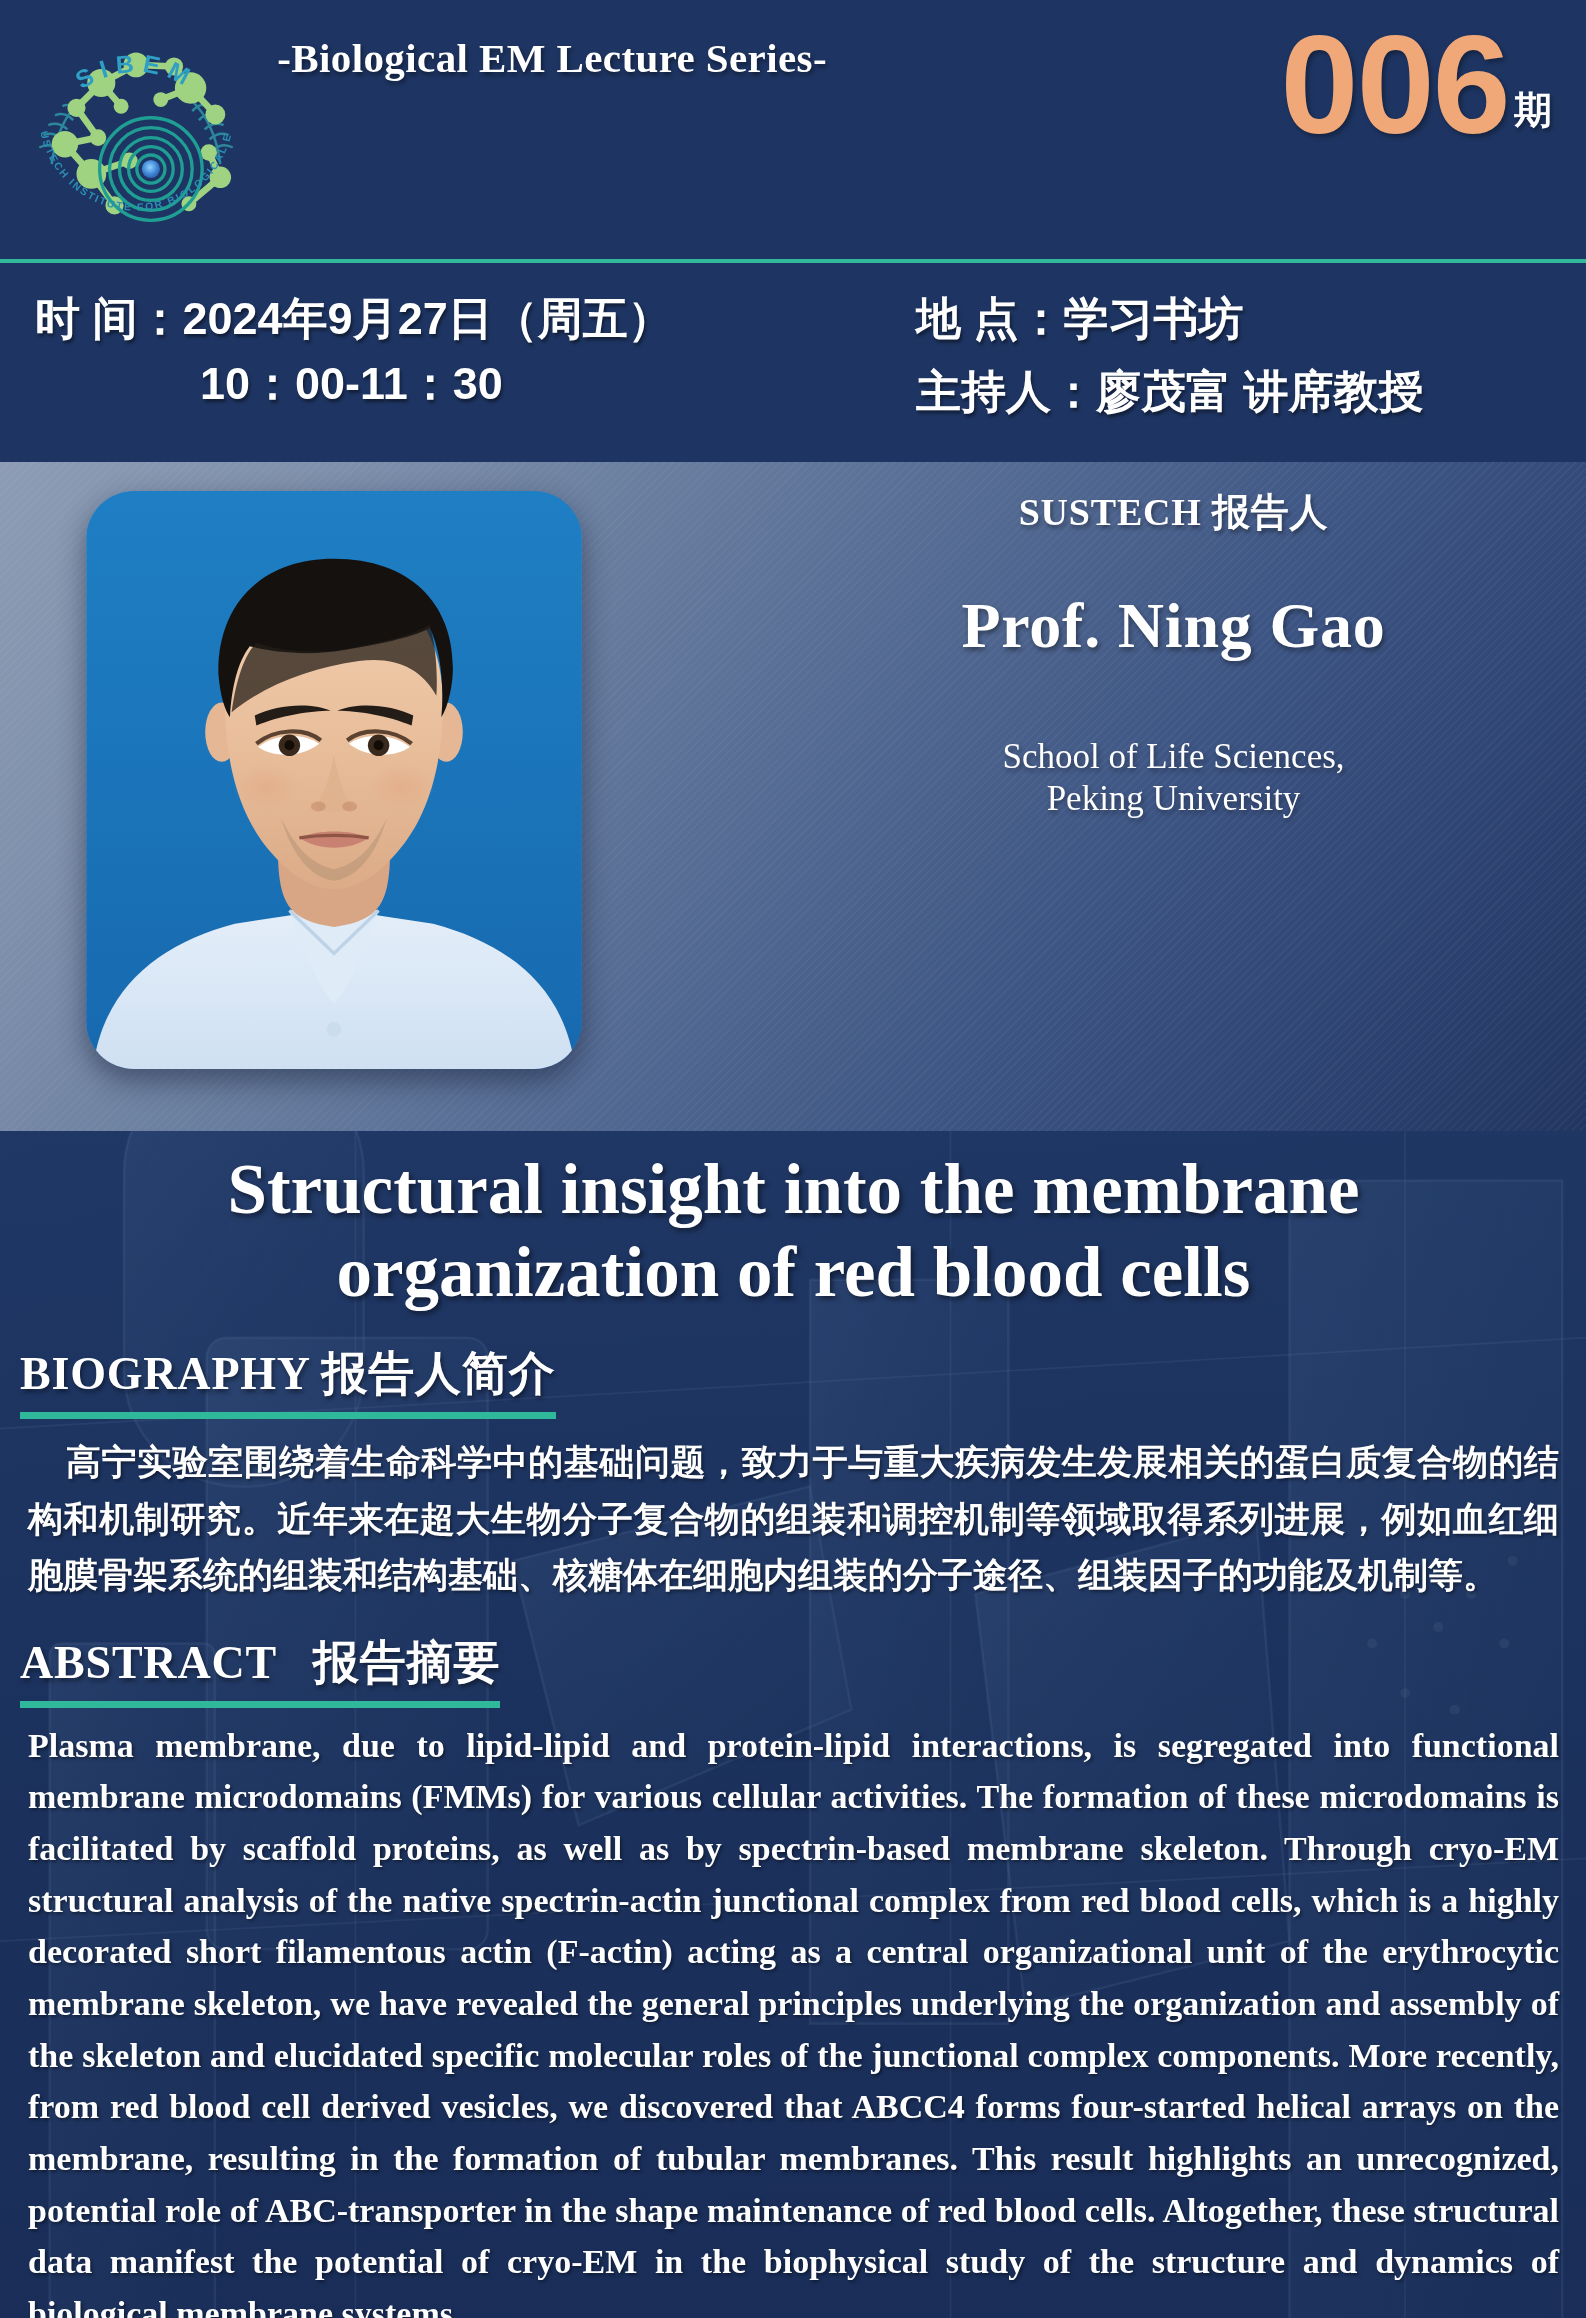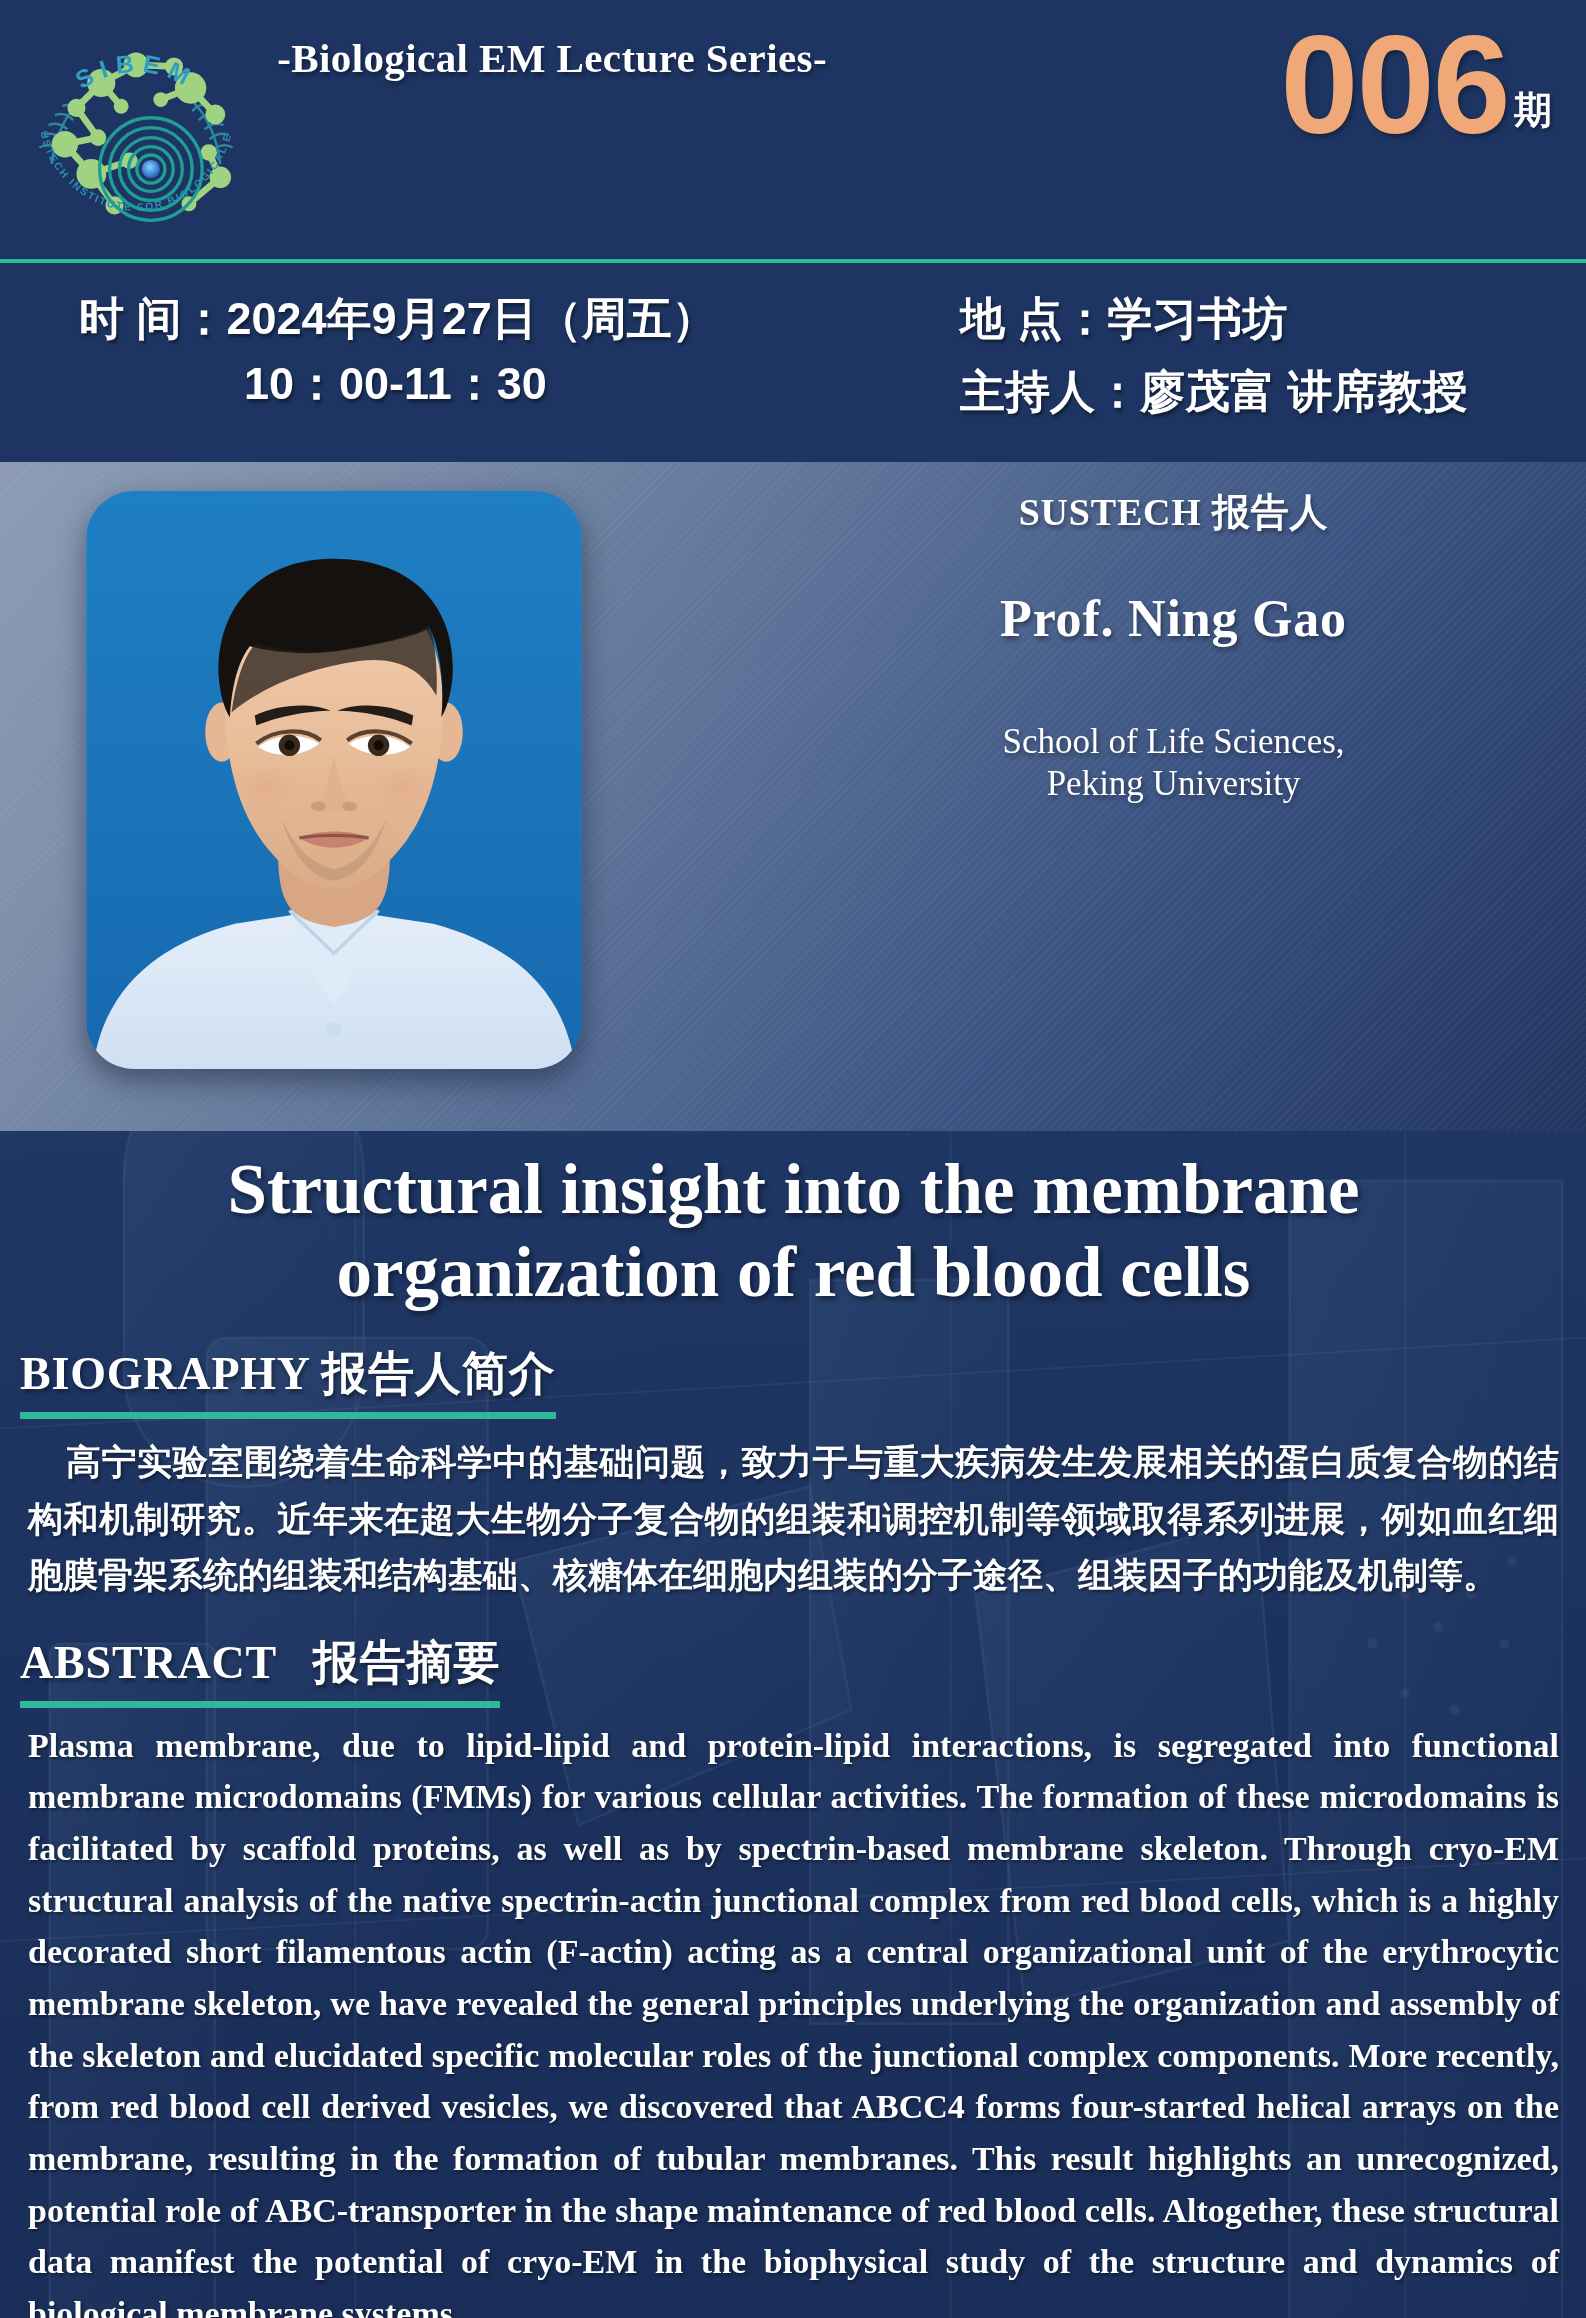--- a/index.html
+++ b/index.html
@@ -92,21 +92,20 @@
     height:4.1px;
     background:#2fb89a;
   }
 
   
   .infobar{
     position:relative;
     height:198px;
     background:#1e3563;
     padding-top:23px;
-    margin-left:44px;
   }
   .info-col{
     position:absolute;
     font-family:"Liberation Sans", sans-serif;
     font-weight:700;
     color:#ffffff;
     font-size:45px;
     line-height:1.45;
     text-shadow:1.7px 2.5px 3.3px rgba(0,0,0,.45);
     white-space:nowrap;
@@ -151,21 +150,21 @@
     font-family:"Liberation Serif", serif;
     font-weight:700;
     font-size:38px;
     color:#ffffff;
     letter-spacing:0.8px;
     text-shadow:1.7px 2.5px 4.1px rgba(0,0,0,.4);
   }
   .speaker-name{
     font-family:"Liberation Serif", serif;
     font-weight:700;
-    font-size:52px;
+    font-size:64px;
     color:#ffffff;
     margin-top:51px;
     letter-spacing:0.8px;
     text-shadow:1.7px 3.3px 5px rgba(0,0,0,.42);
   }
   .speaker-aff{
     font-family:"Liberation Serif", serif;
     font-weight:400;
     font-size:35px;
     line-height:1.2;

